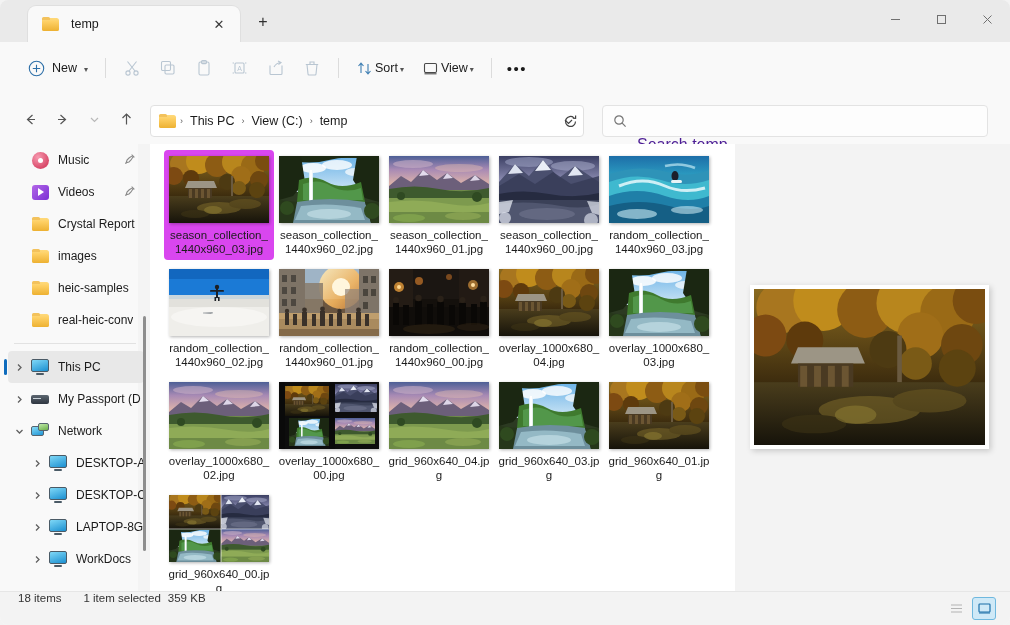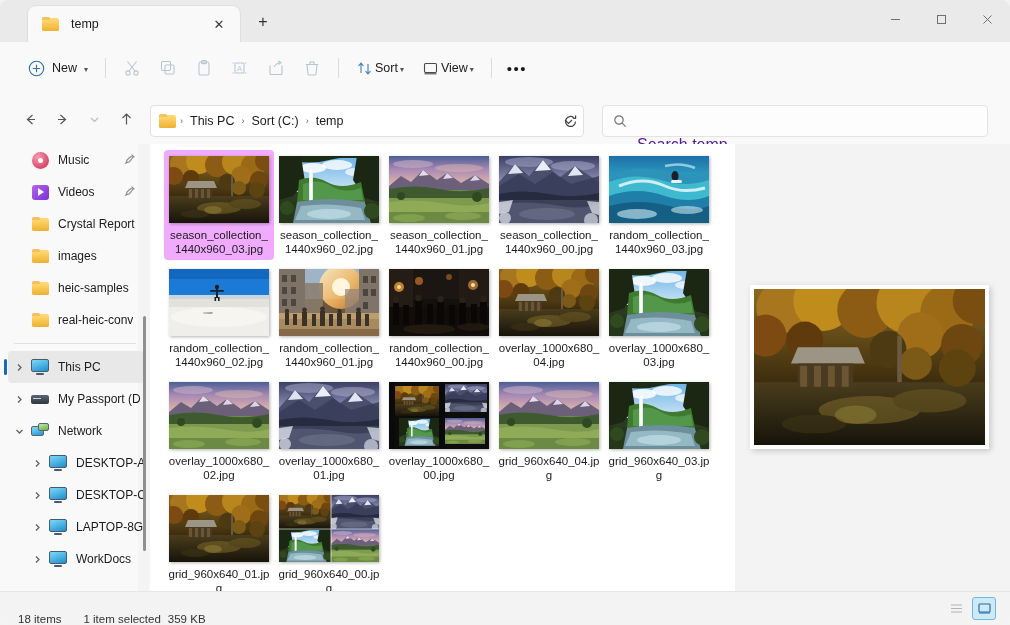--- a/index.html
+++ b/index.html
@@ -234,21 +234,21 @@
     position: absolute; left: 150px; top: 0; width: 585px; height: 447px;
     background: #ffffff;
     padding: 6px 0 0 14px;
   }
   #grid { display: flex; flex-wrap: wrap; }
   .cell {
     width: 110px; padding: 6px 2px 4px 2px; margin: 0 0 3px 0;
     display: flex; flex-direction: column; align-items: center;
     border-radius: 4px;
   }
-  .cell.selected { background: #f0abfc; }
+  .cell.selected { background: #d946ef; }
   .thumb-wrap {
     width: 100px; height: 67px; display: flex; align-items: center; justify-content: center;
   }
   .thumb {
     width: 100px; height: 67px; overflow: hidden; position: relative;
     box-shadow: 1px 1px 3px rgba(0,0,0,0.3);
   }
   .thumb svg { display: block; width: 100px; height: 67px; }
   .cname {
     font-size: 11.5px; color: #1b1b1b; line-height: 14px; text-align: center;
@@ -265,21 +265,21 @@
     background: #fff; padding: 4px;
     box-shadow: 2px 2px 6px rgba(0,0,0,0.18);
   }
   #preview-img svg { display: block; width: 231px; height: 156px; }
 
   
   #statusbar {
     position: absolute; left: 0; top: 591px; width: 1010px; height: 34px;
     background: #f3f3f3;
     border-top: 1px solid #e6e6e6;
-    display: flex; align-items: flex-end;
+    display: flex; align-items: flex-start;
   }
   .st-text { font-size: 11.5px; color: #333; }
   #st-items { margin-left: 18px; }
   #st-selected { margin-left: 22px; }
   #st-size { margin-left: 7px; }
   #view-toggles { position: absolute; right: 14px; top: 5px; display: flex; gap: 4px; }
   .vt {
     width: 24px; height: 23px; border-radius: 3px;
     display: flex; align-items: center; justify-content: center;
   }
@@ -712,21 +712,21 @@
 
   <div id="breadcrumbbar">
     <span class="bc-folder">
       <span class="back"></span>
         <span class="tabtop"></span>
         <span class="front"></span>
     </span>
     <span class="bc-arrow">›</span>
     <span class="bc-crumb">This PC</span>
     <span class="bc-arrow">›</span>
-    <span class="bc-crumb">Sort (C:)</span>
+    <span class="bc-crumb">View (C:)</span>
     <span class="bc-arrow">›</span>
     <span class="bc-crumb">temp</span>
     <span class="bc-spacer"></span>
     <span class="bc-right">
       <svg width="13" height="13" viewBox="0 0 13 13" fill="none" stroke="currentColor" stroke-width="1.2">
           <path d="M3 5 L6.5 8.5 L10 5"></path>
         </svg>
     </span>
   </div>
 
@@ -1044,30 +1044,20 @@
           </div>
           <div class="cell">
             <div class="thumb-wrap">
               <div class="thumb">
                 <svg viewBox="0 0 100 67" preserveAspectRatio="none">
                   <use href="#t-meadow" x="0" y="0" width="100" height="67"></use>
                 </svg>
               </div>
             </div>
             <div class="cname">overlay_1000x680_02.jpg</div>
-          </div>
-          <div class="cell">
-            <div class="thumb-wrap">
-              <div class="thumb">
-                <svg viewBox="0 0 100 67" preserveAspectRatio="none">
-                  <use href="#t-snow-mountain" x="0" y="0" width="100" height="67"></use>
-                </svg>
-              </div>
-            </div>
-            <div class="cname">overlay_1000x680_01.jpg</div>
           </div>
           <div class="cell">
             <div class="thumb-wrap">
               <div class="thumb">
                 <svg viewBox="0 0 100 67" preserveAspectRatio="none">
                   <use href="#t-collage-dark" x="0" y="0" width="100" height="67"></use>
                 </svg>
               </div>
             </div>
             <div class="cname">overlay_1000x680_00.jpg</div>

